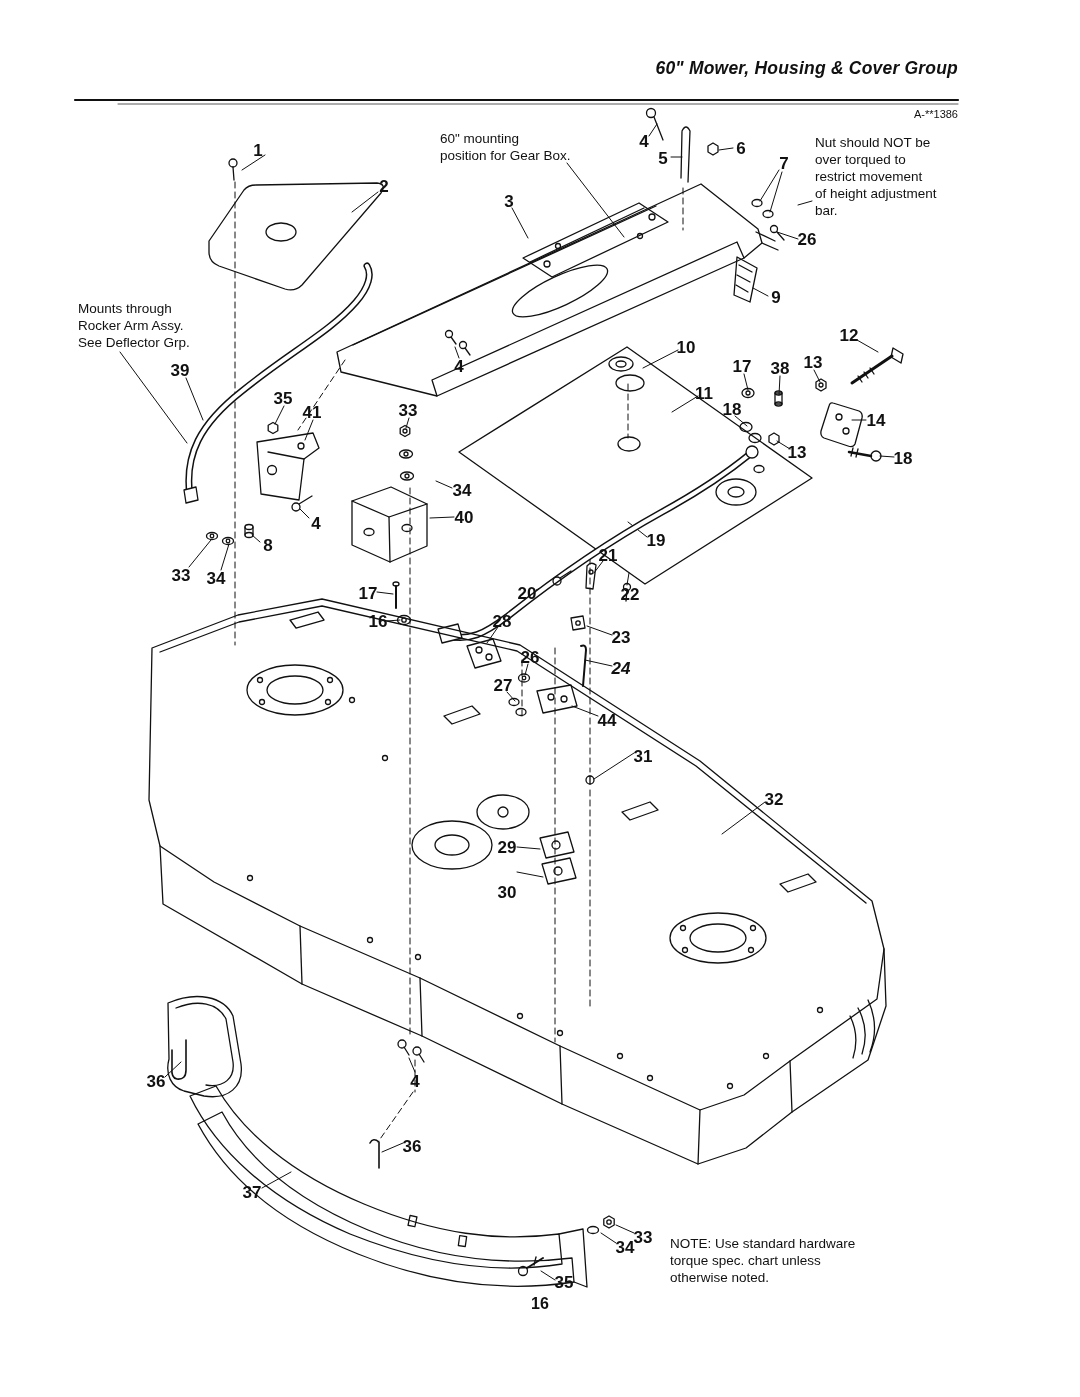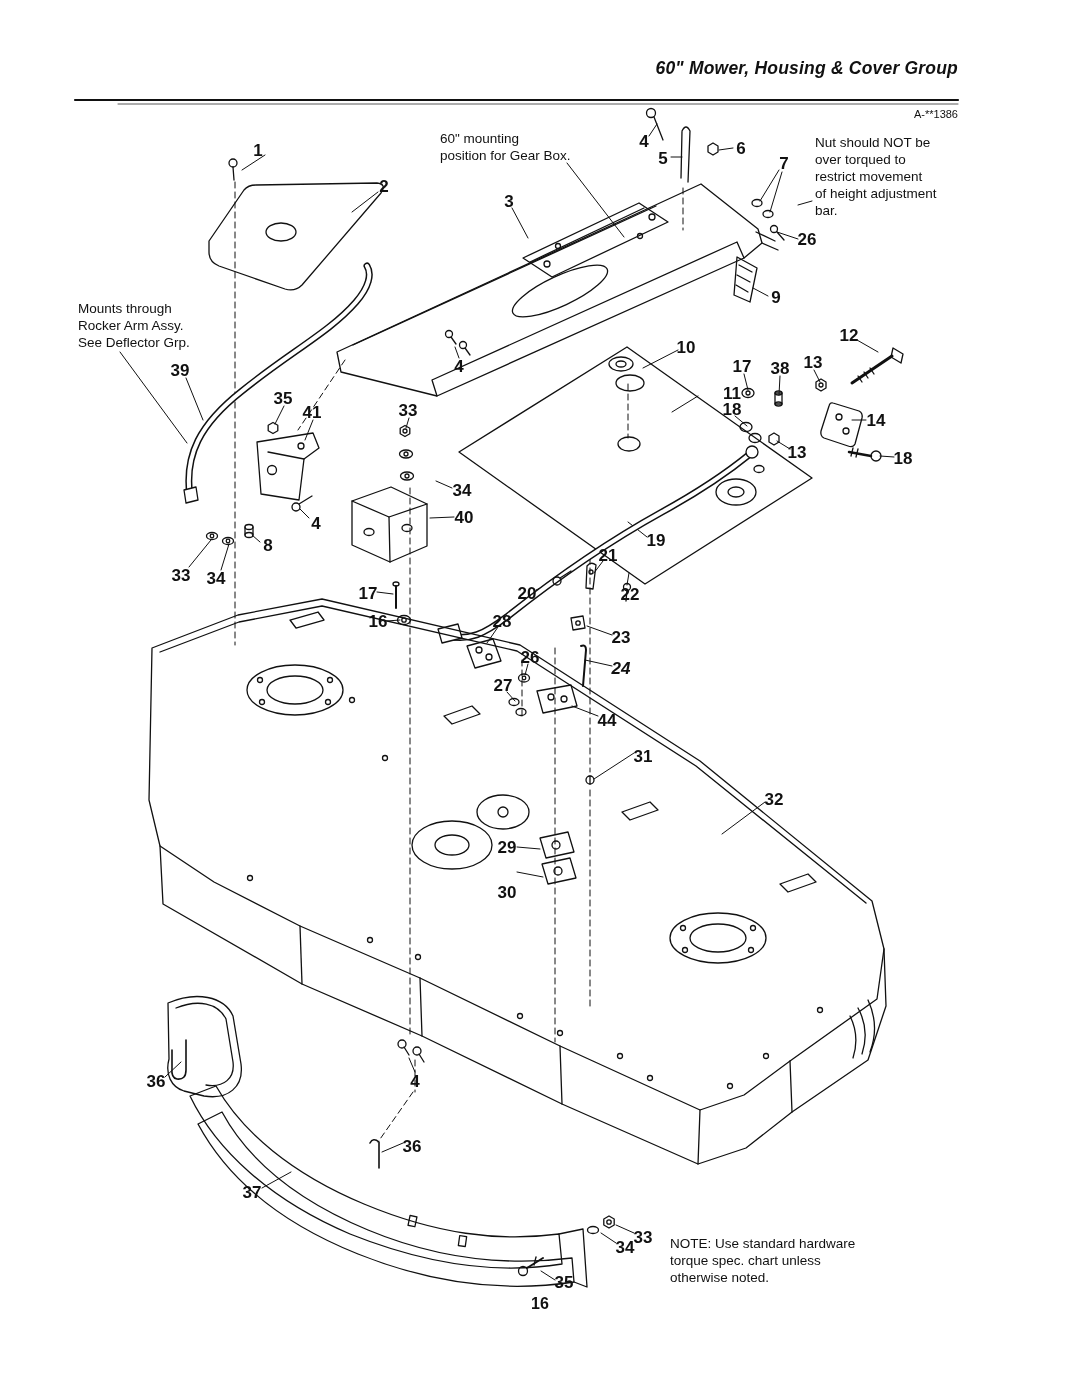--- a/index.html
+++ b/index.html
@@ -289,21 +289,21 @@
       <div class="callout" style="left: 663px; top: 158px;">5</div>
       <div class="callout" style="left: 741px; top: 148px;">6</div>
       <div class="callout" style="left: 784px; top: 163px;">7</div>
       <div class="callout" style="left: 807px; top: 239px;">26</div>
       <div class="callout" style="left: 776px; top: 297px;">9</div>
       <div class="callout" style="left: 686px; top: 347px;">10</div>
       <div class="callout" style="left: 849px; top: 335px;">12</div>
       <div class="callout" style="left: 742px; top: 366px;">17</div>
       <div class="callout" style="left: 780px; top: 368px;">38</div>
       <div class="callout" style="left: 813px; top: 362px;">13</div>
-      <div class="callout" style="left: 732px; top: 393px;">11</div>
+      <div class="callout" style="left: 704px; top: 393px;">11</div>
       <div class="callout" style="left: 732px; top: 409px;">18</div>
       <div class="callout" style="left: 876px; top: 420px;">14</div>
       <div class="callout" style="left: 797px; top: 452px;">13</div>
       <div class="callout" style="left: 903px; top: 458px;">18</div>
       <div class="callout" style="left: 180px; top: 370px;">39</div>
       <div class="callout" style="left: 283px; top: 398px;">35</div>
       <div class="callout" style="left: 312px; top: 412px;">41</div>
       <div class="callout" style="left: 408px; top: 410px;">33</div>
       <div class="callout" style="left: 459px; top: 366px;">4</div>
       <div class="callout" style="left: 462px; top: 490px;">34</div>

